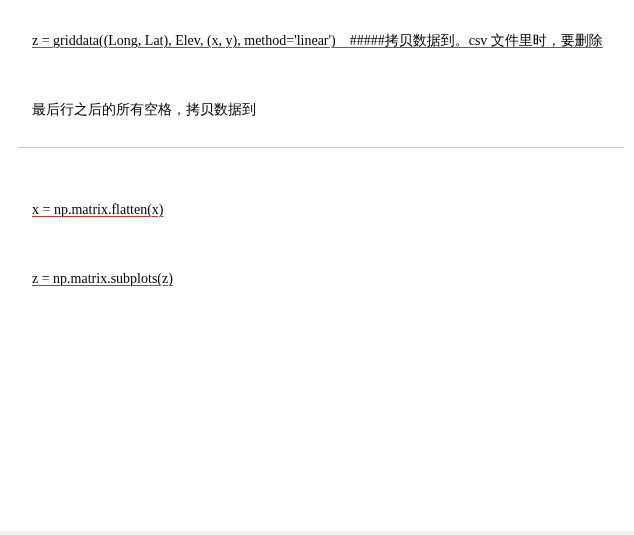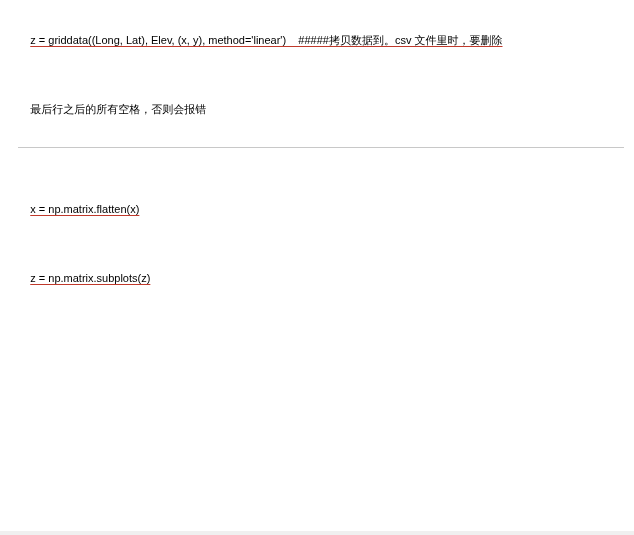--- a/index.html
+++ b/index.html
@@ -15,25 +15,26 @@
     overflow: hidden;
   }
   #doc {
     position: relative;
     width: 634px;
     height: 535px;
     box-sizing: border-box;
     padding: 6px 10px 0 18px;
   }
   .line {
-    font-size: 11px;
+    font-size: 14px;
     line-height: 23px;
     white-space: pre-wrap;
     word-break: break-word;
     letter-spacing: 0px;
+    font-family: Liberation Serif, serif;
   }
   .blank {
     height: 23px;
   }
   .rule {
     border: 0;
     border-top: 1px solid #c8c8c8;
     margin: 3px 0 4px 0;
     width: 100%;
   }
@@ -53,21 +54,21 @@
   }
 </style>
 </head>
 <body>
 
 <div id="doc">
   <div class="line">
     <span class="u">z = griddata((Long, Lat), Elev, (x, y), method='linear')    #####拷贝数据到。csv 文件里时，要删除</span>
   </div>
   <div class="line">
-    <span>最后行之后的所有空格，否则会报错</span>
+    <span>最后行之后的所有空格，拷贝数据到</span>
   </div>
   <hr class="rule">
   <div class="line blank"></div>
   <div class="line">
     <span class="u">x = np.matrix.flatten(x)</span>
   </div>
   <div class="line">
     <span class="u">z = np.matrix.subplots(z)</span>
   </div>
   <div class="line blank"></div>

